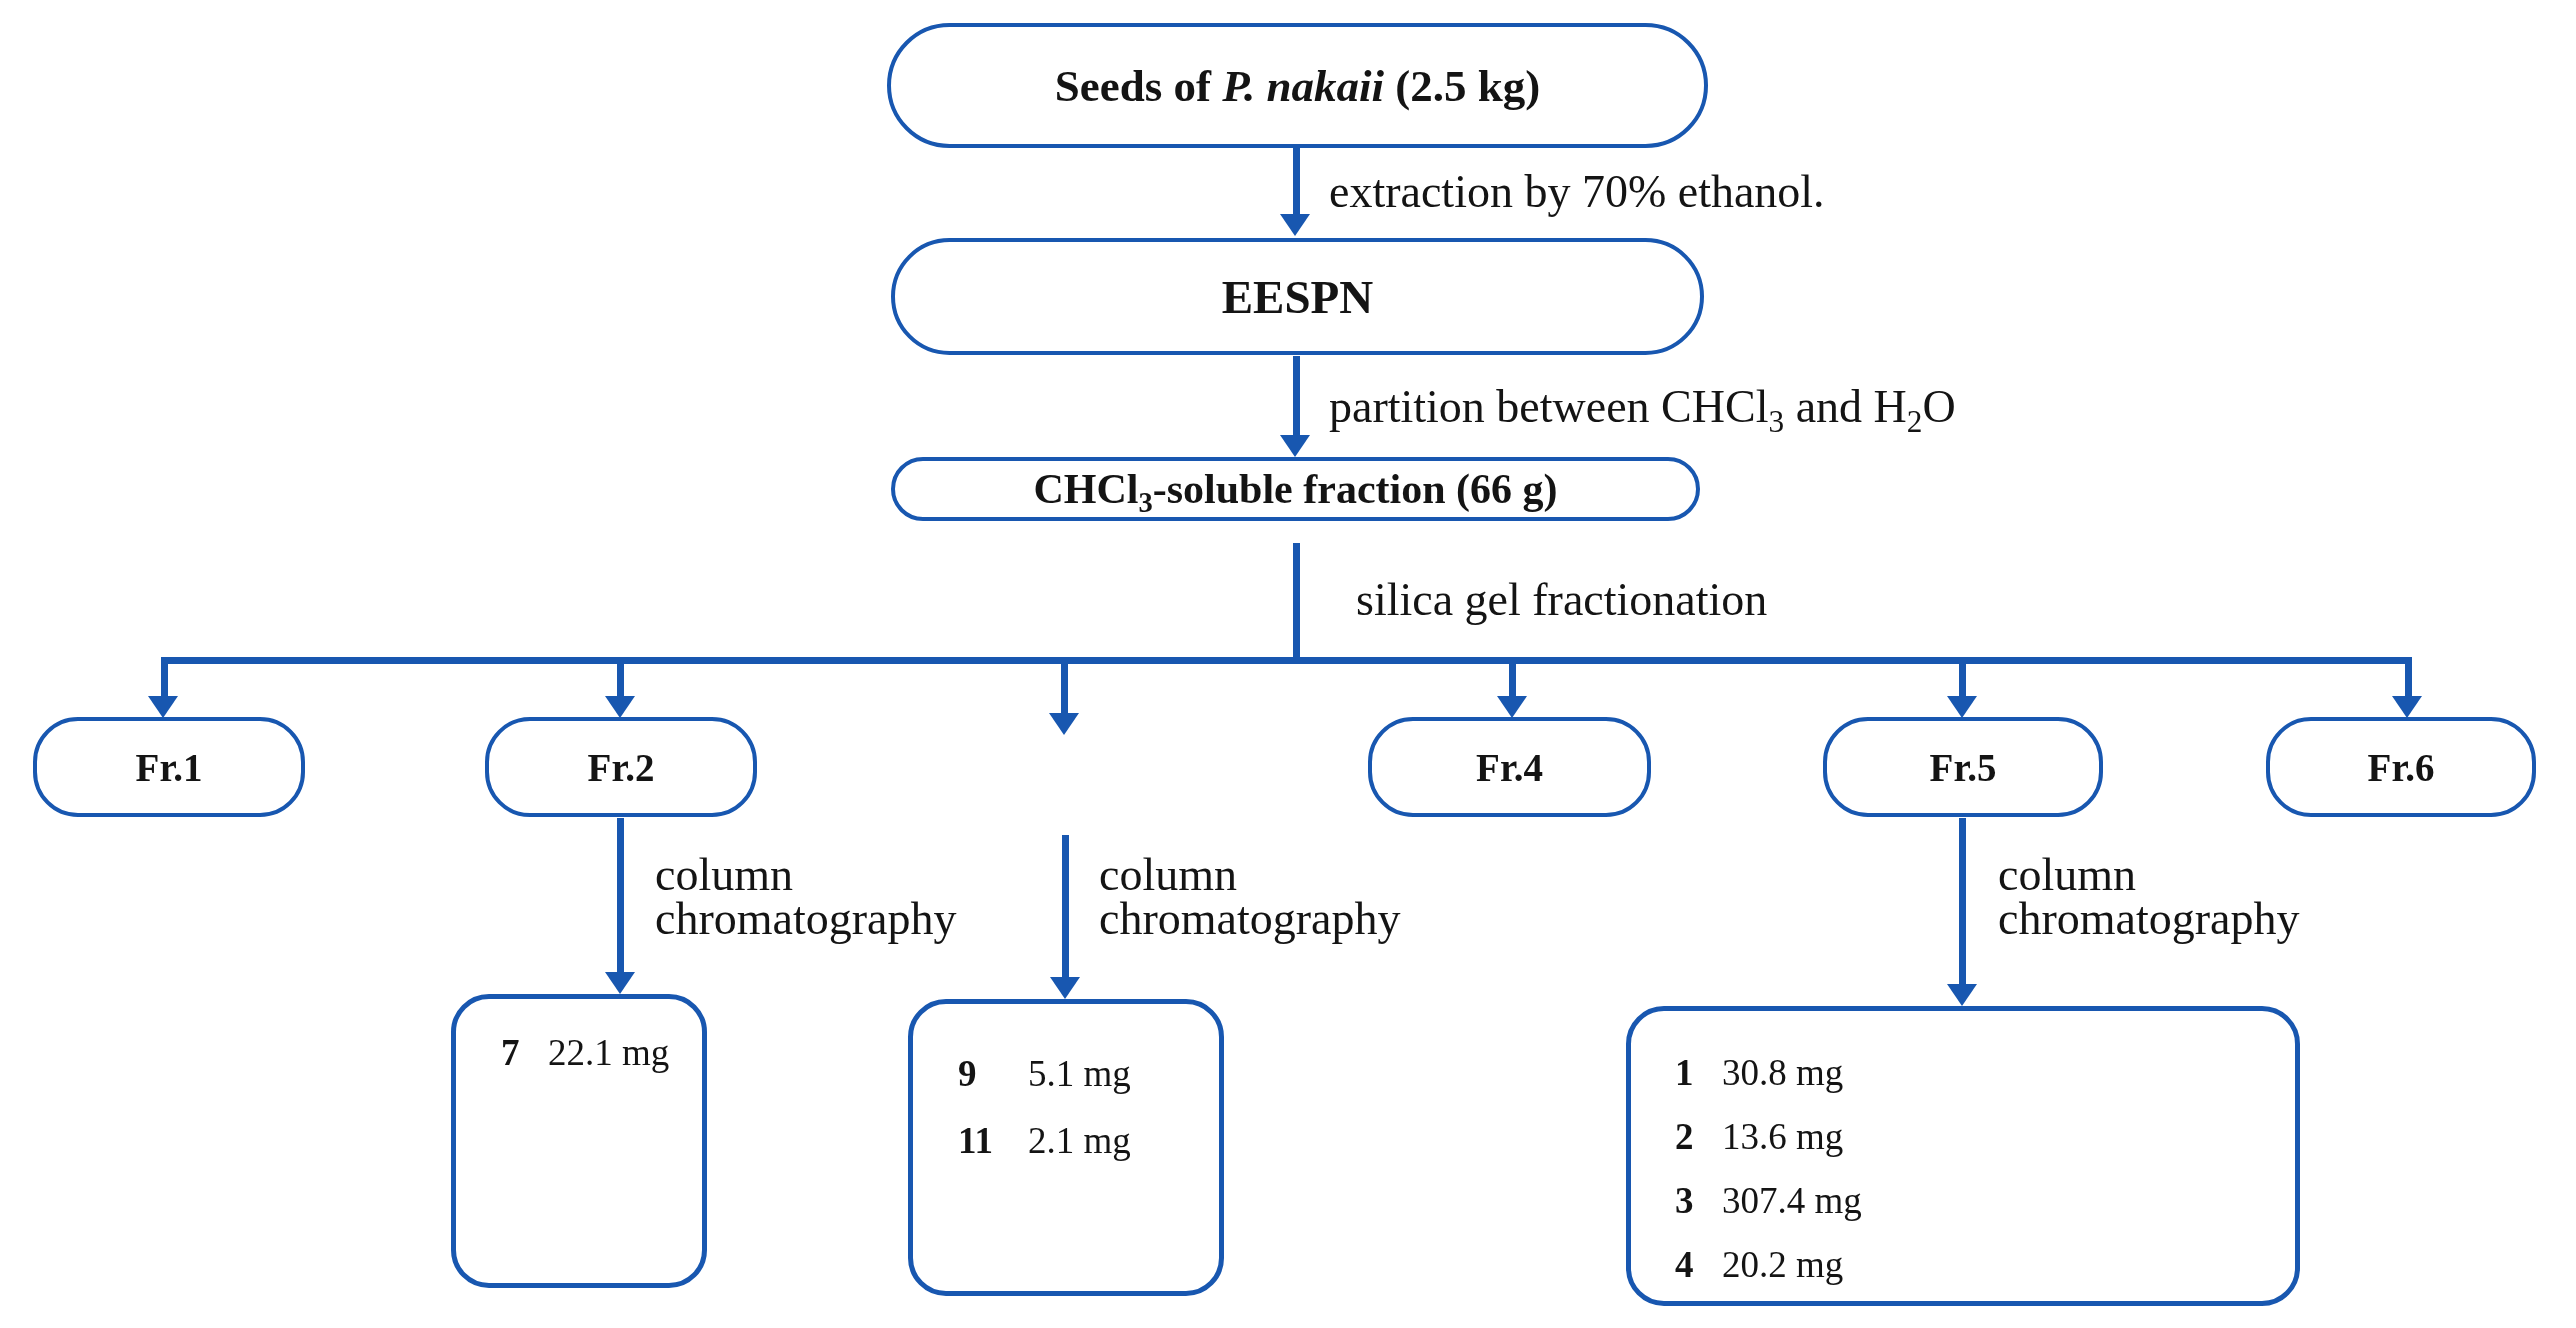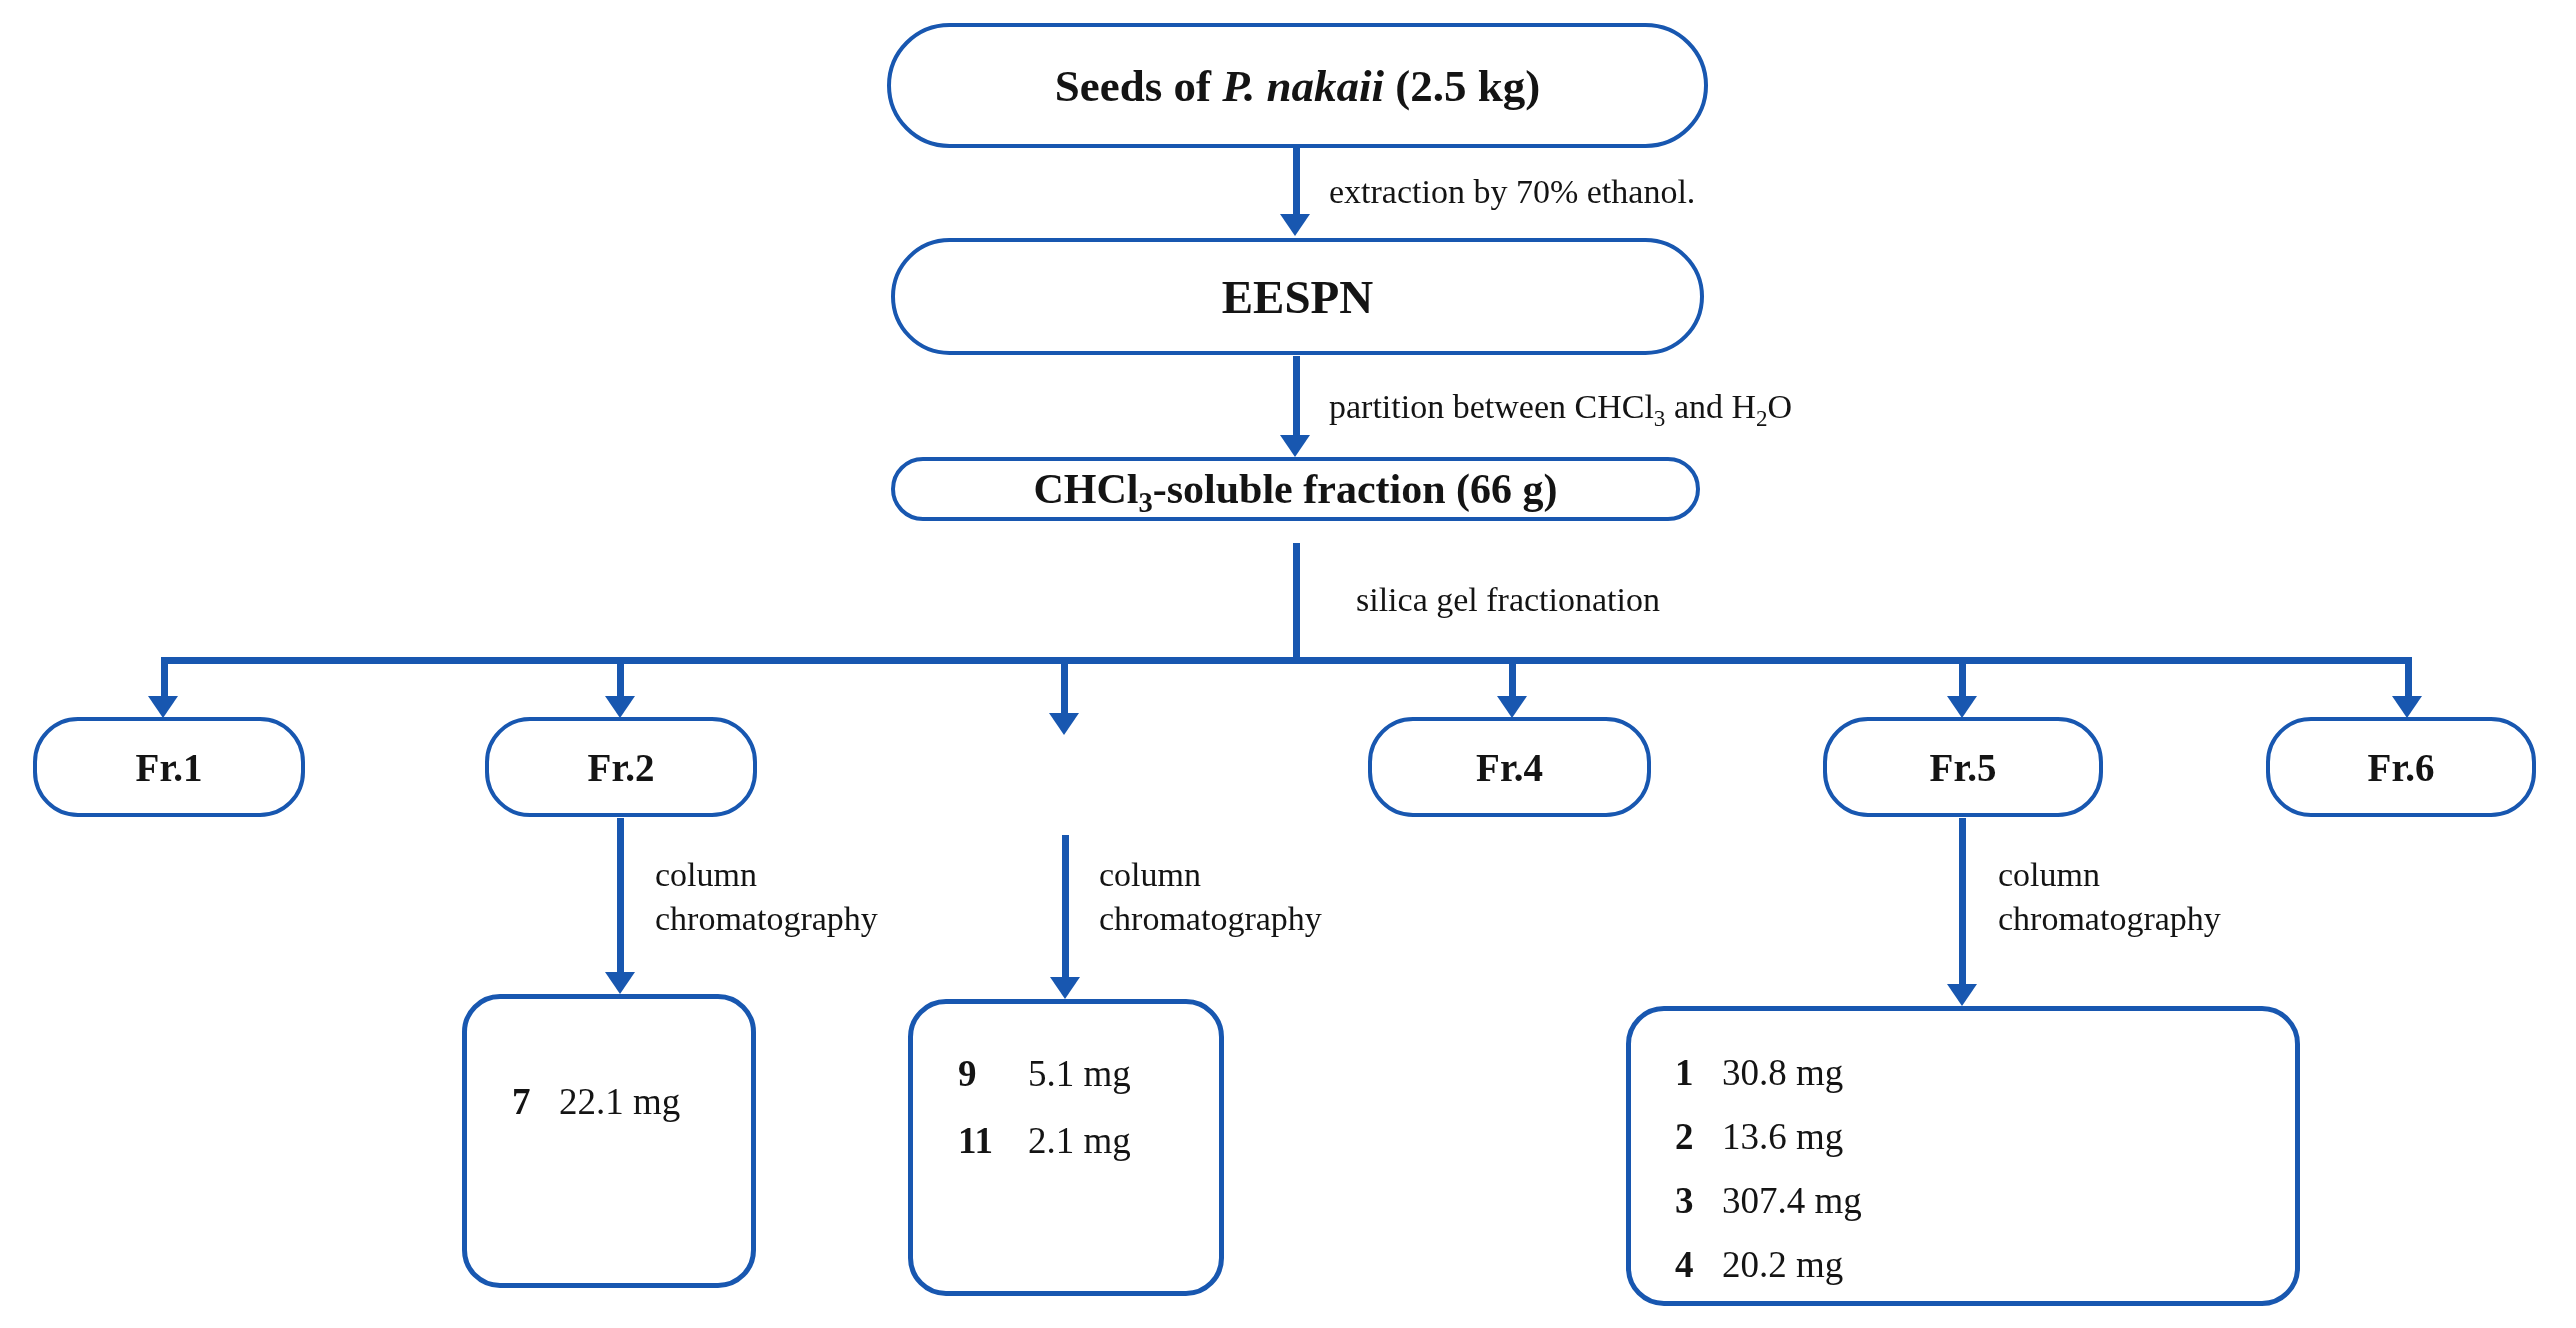--- a/index.html
+++ b/index.html
@@ -43,21 +43,21 @@
   .hl{position:absolute;height:7px;background:var(--blue);}
   .ah{
     position:absolute;width:0;height:0;
     border-left:15.6px solid transparent;
     border-right:15.6px solid transparent;
     border-top:22px solid var(--blue);
   }
   
   .edge-label{
     position:absolute;
-    font-size:34px;
+    font-size:46px;
     line-height:44px;
     color:var(--ink);
     white-space:nowrap;
   }
   sub{font-size:0.68em;line-height:0;}
   .row{white-space:nowrap;}
   .cid{display:inline-block;font-weight:bold;}
   .w60{width:47px;}
   .w90{width:70px;}
   .w82{width:64px;}
@@ -142,21 +142,21 @@
     <div>chromatography</div>
   </div>
 
   <div class="vl" style="left:1959px;top:818px;height:167px;"></div>
   <div class="ah" style="left:1947px;top:984px;"></div>
   <div class="edge-label" style="left:1998px;top:853px;">
     <div>column</div>
     <div>chromatography</div>
   </div>
 
-  <div class="result-box" style="left:462px;top:994px;width:294px;height:294px;padding:81px 0 0 45px;">
+  <div class="result-box" style="left:451px;top:994px;width:256px;height:294px;padding:32px 0 0 45px;">
     <div class="row">
       <span class="cid w60">7</span><span>22.1 mg</span>
     </div>
   </div>
 
   <div class="result-box rows-fr3" style="left:908px;top:999px;width:316px;height:297px;padding:36px 0 0 45px;">
     <div class="row">
       <span class="cid w90">9</span><span>5.1 mg</span>
     </div>
     <div class="row">

